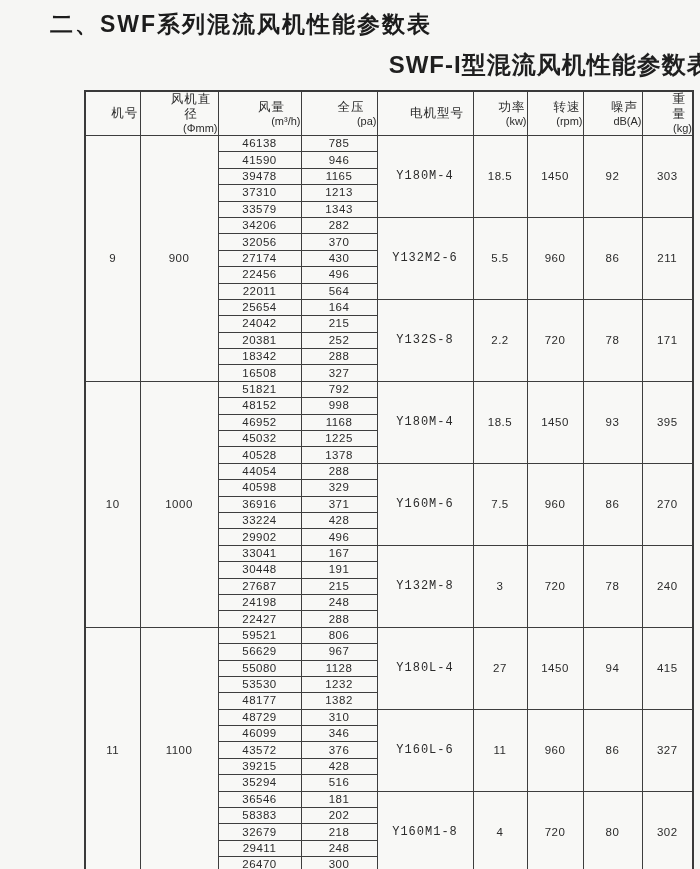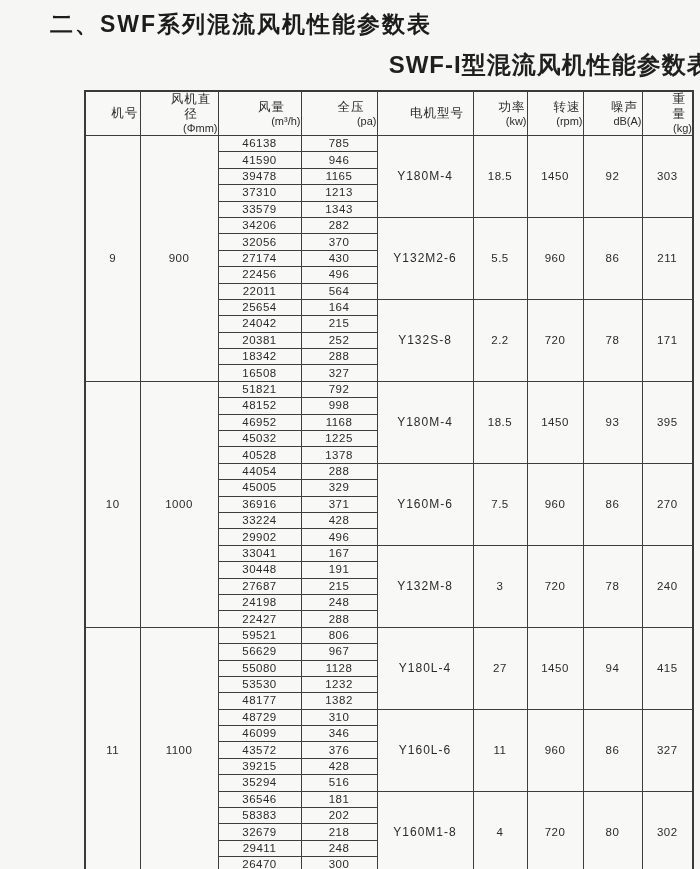--- a/index.html
+++ b/index.html
@@ -29,21 +29,21 @@
   .perf th, .perf td {
     border:1px solid #3e3e3e;
     text-align:center; vertical-align:middle;
     padding:0; overflow:hidden;
     color:#2b2b2b;
   }
   .perf thead th { height:40px; font-weight:normal; }
   .hline1 { font-size:12.5px; line-height:15px; letter-spacing:1px;margin-left:24px; }
   .hline2 { font-size:11px; line-height:13px; letter-spacing:0;text-align:right; }
   .perf tbody td { height:15.4px; font-size:11.5px; line-height:15px; letter-spacing:0.5px; }
-  .perf td.motor { font-size:12px; letter-spacing:1px; }
+  .perf td.motor { font-size:12px; letter-spacing:1px;font-family:Liberation Mono, monospace; }
   col.c-model  { width:55px; }
   col.c-diam   { width:78px; }
   col.c-flow   { width:83px; }
   col.c-press  { width:76px; }
   col.c-motor  { width:96px; }
   col.c-power  { width:54px; }
   col.c-speed  { width:56px; }
   col.c-noise  { width:59px; }
   col.c-weight { width:51px; }
 </style>
@@ -214,21 +214,21 @@
         <tr>
           <td>44054</td>
           <td>288</td>
           <td rowspan="5" class="motor">Y160M-6</td>
           <td rowspan="5">7.5</td>
           <td rowspan="5">960</td>
           <td rowspan="5">86</td>
           <td rowspan="5">270</td>
         </tr>
         <tr>
-          <td>45005</td>
+          <td>40598</td>
           <td>329</td>
         </tr>
         <tr>
           <td>36916</td>
           <td>371</td>
         </tr>
         <tr>
           <td>33224</td>
           <td>428</td>
         </tr>

